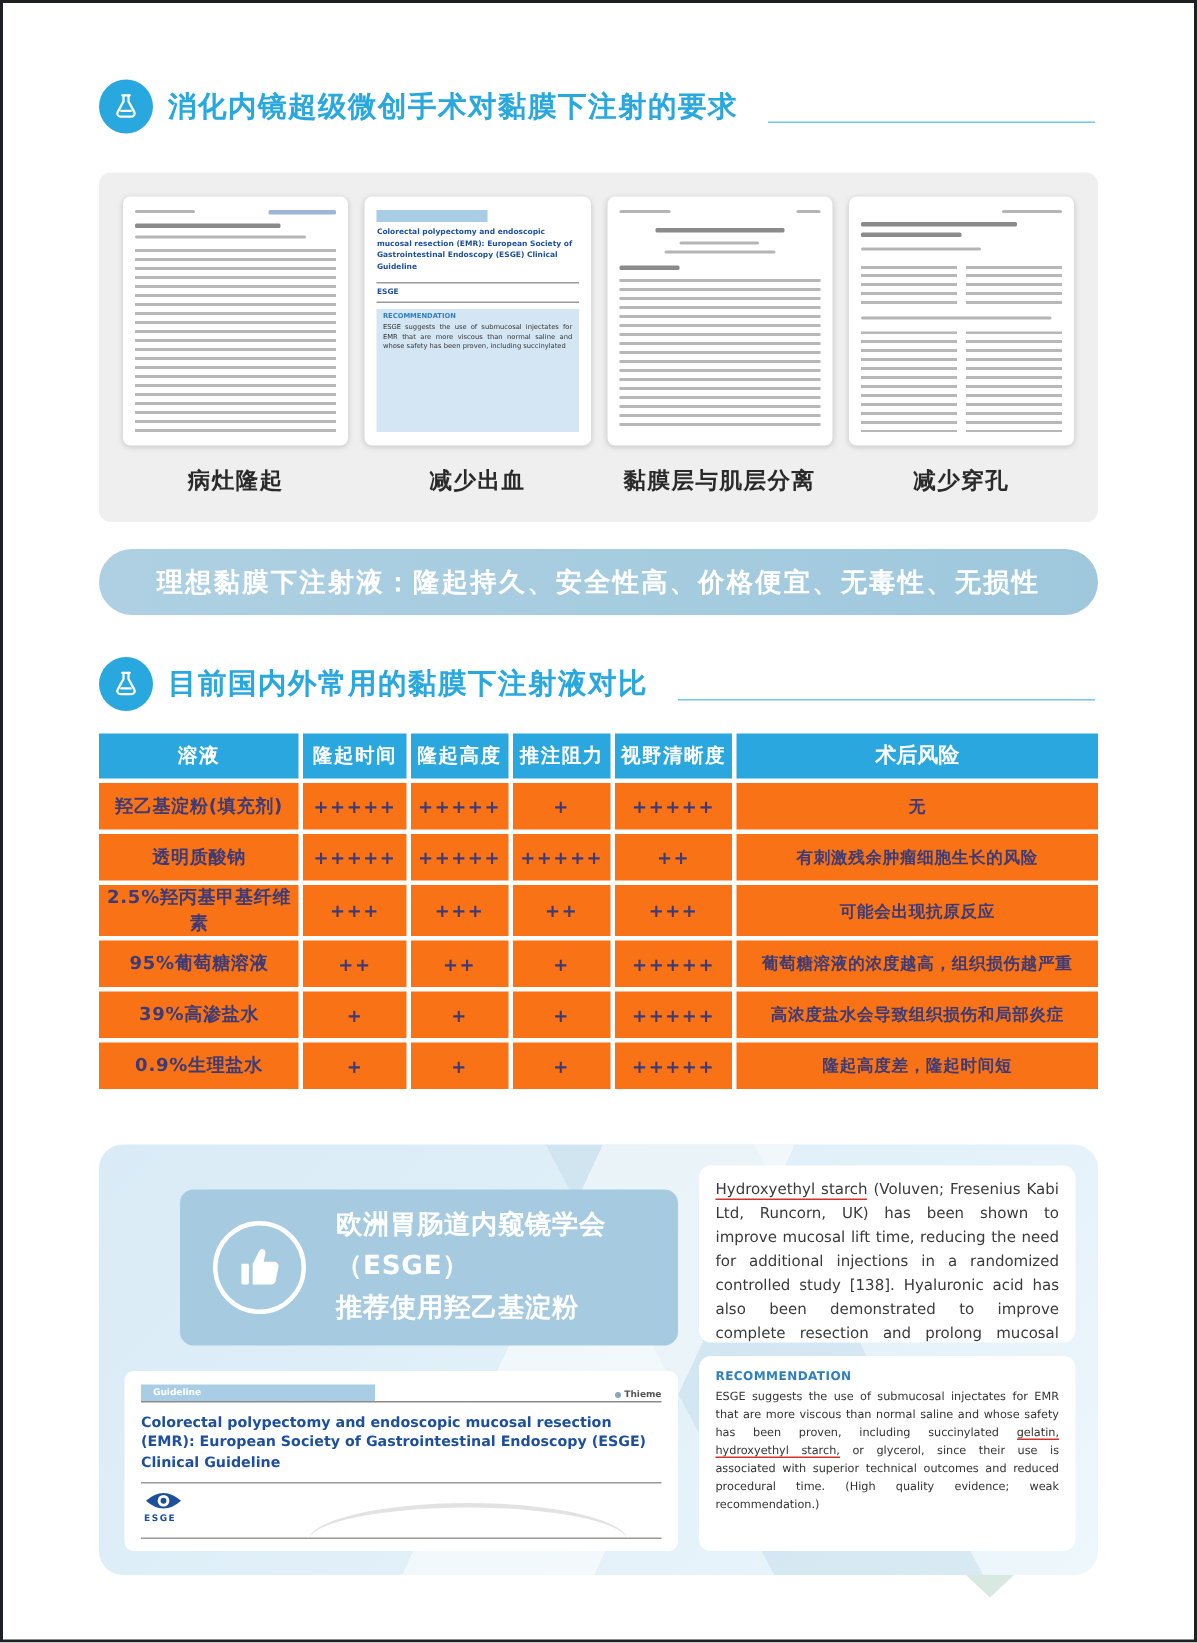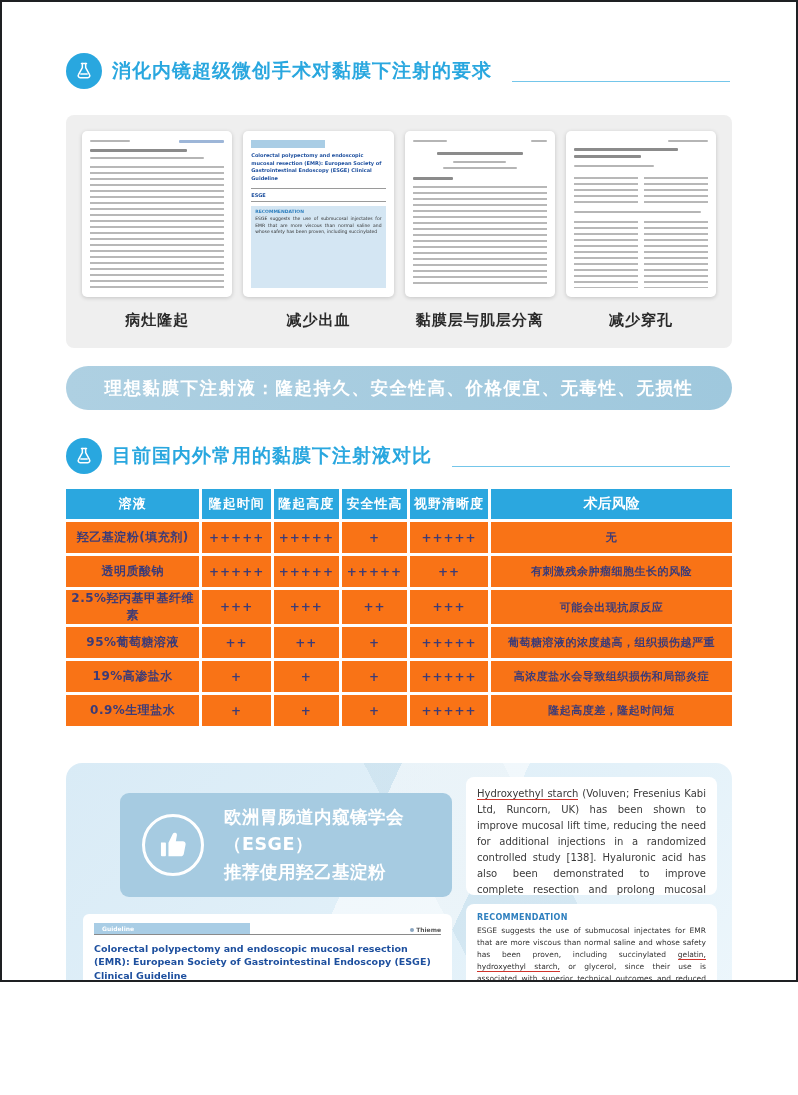--- a/index.html
+++ b/index.html
@@ -1,18 +1,18 @@
 <!DOCTYPE html>
 <html><head>
 <meta charset="utf-8">
 <style>
   * { box-sizing: border-box; margin: 0; padding: 0; }
   body { margin: 0; background: #fff; font-family: "DejaVu Sans", "Liberation Sans", sans-serif; }
   .page {
-    position: relative; width: 798px; height: 982px;
+    position: relative; width: 798px; height: 1095px;
     border: 2px solid #1e2023; background: #fff; overflow: hidden;
     padding: 0 64px;
   }
 
   
   .sec-header { display: flex; align-items: center; gap: 10px; }
   .sec-header.first { margin-top: 51px; }
   .sec-header.second { margin-top: 28px; }
   .flask-badge {
     width: 36px; height: 36px; border-radius: 50%; background: #29a7df;
@@ -234,21 +234,21 @@
           <col style="width:10%">
         <col style="width:10%">
           <col style="width:12%">
           <col style="width:37%">
       </colgroup>
       <thead>
         <tr>
           <th>溶液</th>
           <th>隆起时间</th>
           <th>隆起高度</th>
-          <th>安全性高</th>
+          <th>推注阻力</th>
           <th>视野清晰度</th>
           <th class="small">术后风险</th>
         </tr>
       </thead>
       <tbody>
         <tr>
           <td>羟乙基淀粉(填充剂)</td>
           <td class="plus">+++++</td>
           <td class="plus">+++++</td>
           <td class="plus">+</td>
@@ -273,21 +273,21 @@
         </tr>
         <tr>
           <td>95%葡萄糖溶液</td>
           <td class="plus">++</td>
           <td class="plus">++</td>
           <td class="plus">+</td>
           <td class="plus">+++++</td>
           <td class="risk">葡萄糖溶液的浓度越高，组织损伤越严重</td>
         </tr>
         <tr>
-          <td>19%高渗盐水</td>
+          <td>39%高渗盐水</td>
           <td class="plus">+</td>
           <td class="plus">+</td>
           <td class="plus">+</td>
           <td class="plus">+++++</td>
           <td class="risk">高浓度盐水会导致组织损伤和局部炎症</td>
         </tr>
         <tr>
           <td>0.9%生理盐水</td>
           <td class="plus">+</td>
           <td class="plus">+</td>

